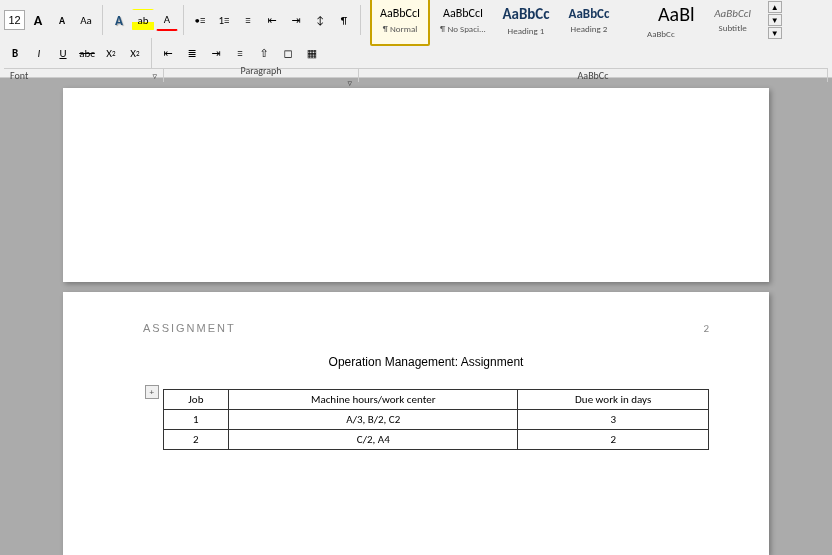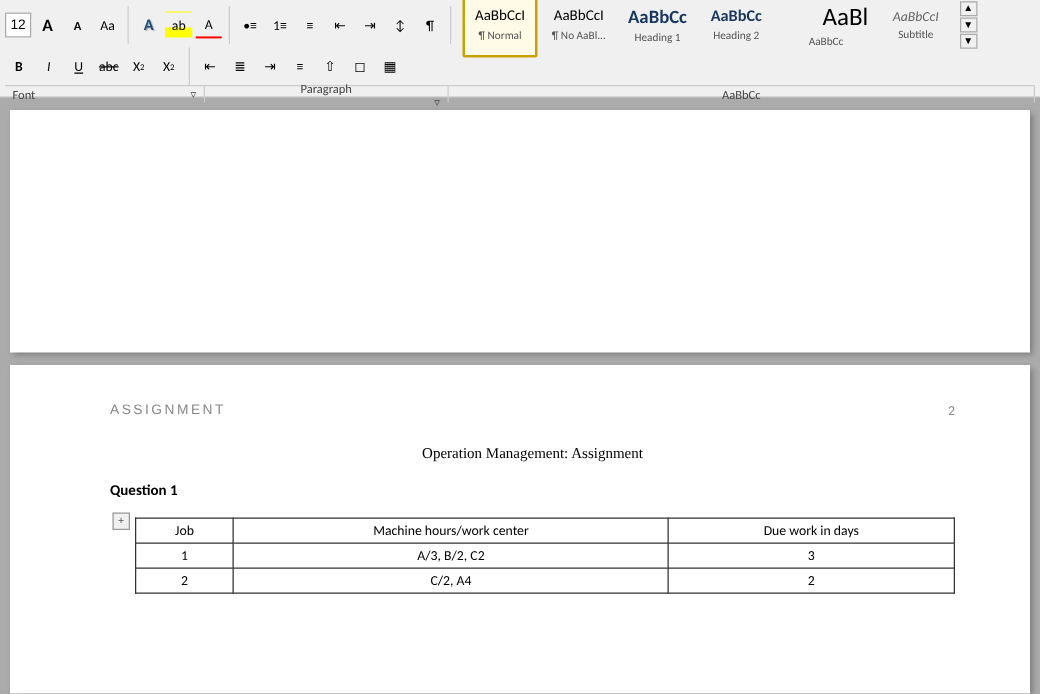--- a/index.html
+++ b/index.html
@@ -145,21 +145,21 @@
       display: flex;
       flex-direction: column;
       align-items: center;
       padding: 10px 0 0 0;
       overflow: hidden;
       gap: 10px;
     }
 
     .page {
       background: white;
-      width: 816px;
+      width: 706px;
       box-shadow: 2px 2px 5px rgba(0,0,0,0.3);
     }
 
     .page-blank {
       height: 195px;
     }
 
     .page-content {
       height: 265px;
       padding: 30px 60px 20px 80px;
@@ -183,21 +183,21 @@
     .page-number {
       font-size: 11px;
       color: #888;
     }
 
     .page-title {
       text-align: center;
       font-size: 12px;
       font-weight: normal;
       margin-bottom: 16px;
-      font-family: Liberation Serif, serif;
+      font-family: Liberation Sans, sans-serif;
     }
 
     .question-heading {
       font-size: 12px;
       font-weight: bold;
       margin-bottom: 10px;
       display: flex;
       align-items: center;
       gap: 6px;
     }
@@ -284,21 +284,21 @@
 
     <div class="toolbar-divider"></div>
 
     <div class="styles-panel">
       <div class="style-item style-normal active">
         <div class="style-preview">AaBbCcI</div>
         <div class="style-label">¶ Normal</div>
       </div>
       <div class="style-item style-nospace">
         <div class="style-preview">AaBbCcI</div>
-        <div class="style-label">¶ No AaBl...</div>
+        <div class="style-label">¶ No Spaci...</div>
       </div>
       <div class="style-item style-h1">
         <div class="style-preview">AaBbCc</div>
         <div class="style-label">Heading 1</div>
       </div>
       <div class="style-item style-h2">
         <div class="style-preview">AaBbCc</div>
         <div class="style-label">Heading 2</div>
       </div>
       <div class="style-item style-title">
@@ -358,23 +358,20 @@
   </div>
 
   <div class="page page-content">
     <div class="page-header">
       <span class="page-header-text">ASSIGNMENT</span>
       <span class="page-number">2</span>
     </div>
 
     <div class="page-title">Operation Management: Assignment</div>
 
-    <div class="question-heading">
-      <span>Question 1</span>
-    </div>
 
     <div style="display:flex; align-items:flex-start; gap:4px;">
       <div class="table-anchor">
         <span>+</span>
       </div>
       <table class="data-table">
         <thead>
           <tr>
             <th>Job</th>
             <th>Machine hours/work center</th>

